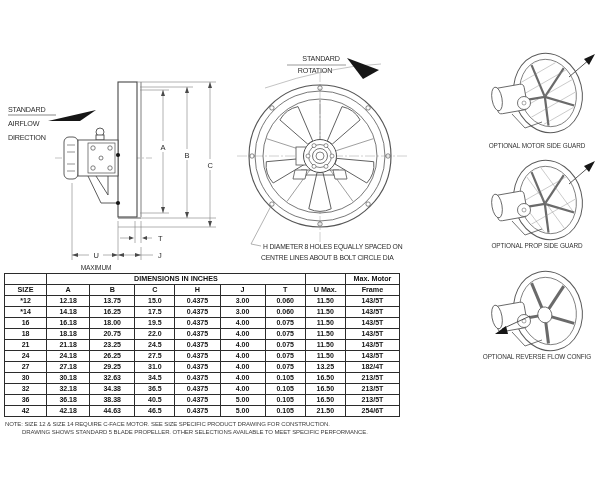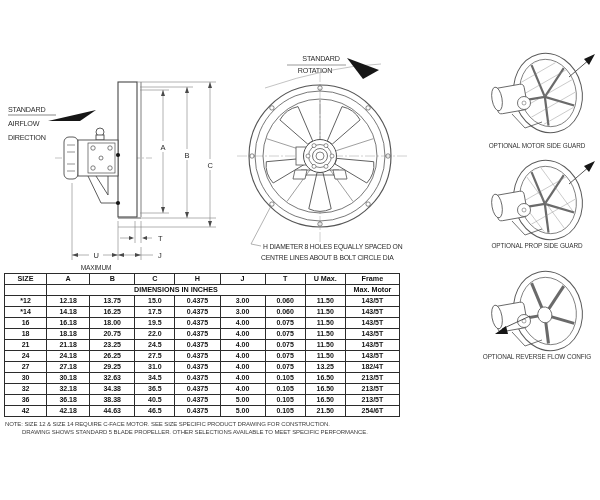--- a/index.html
+++ b/index.html
@@ -319,37 +319,37 @@
         <col style="width:45px">
         <col style="width:40px">
       <col style="width:45px">
         <col style="width:45px">
         <col style="width:40px">
         <col style="width:40px">
         <col style="width:54px">
     </colgroup>
     <tbody>
         <tr>
+      <th></th>
+      <th colspan="6">DIMENSIONS IN INCHES</th>
+      <th></th>
+      <th>Max. Motor</th>
+    </tr>
+    <tr>
       <th>SIZE</th>
       <th>A</th>
       <th>B</th>
       <th>C</th>
       <th>H</th>
       <th>J</th>
       <th>T</th>
       <th>U Max.</th>
       <th>Frame</th>
     </tr>
     <tr>
-      <th></th>
-      <th colspan="6">DIMENSIONS IN INCHES</th>
-      <th></th>
-      <th>Max. Motor</th>
-    </tr>
-    <tr>
       <td>*12</td>
           <td>12.18</td>
           <td>13.75</td>
           <td>15.0</td>
           <td>0.4375</td>
           <td>3.00</td>
           <td>0.060</td>
           <td>11.50</td>
           <td>143/5T</td>
     </tr>

